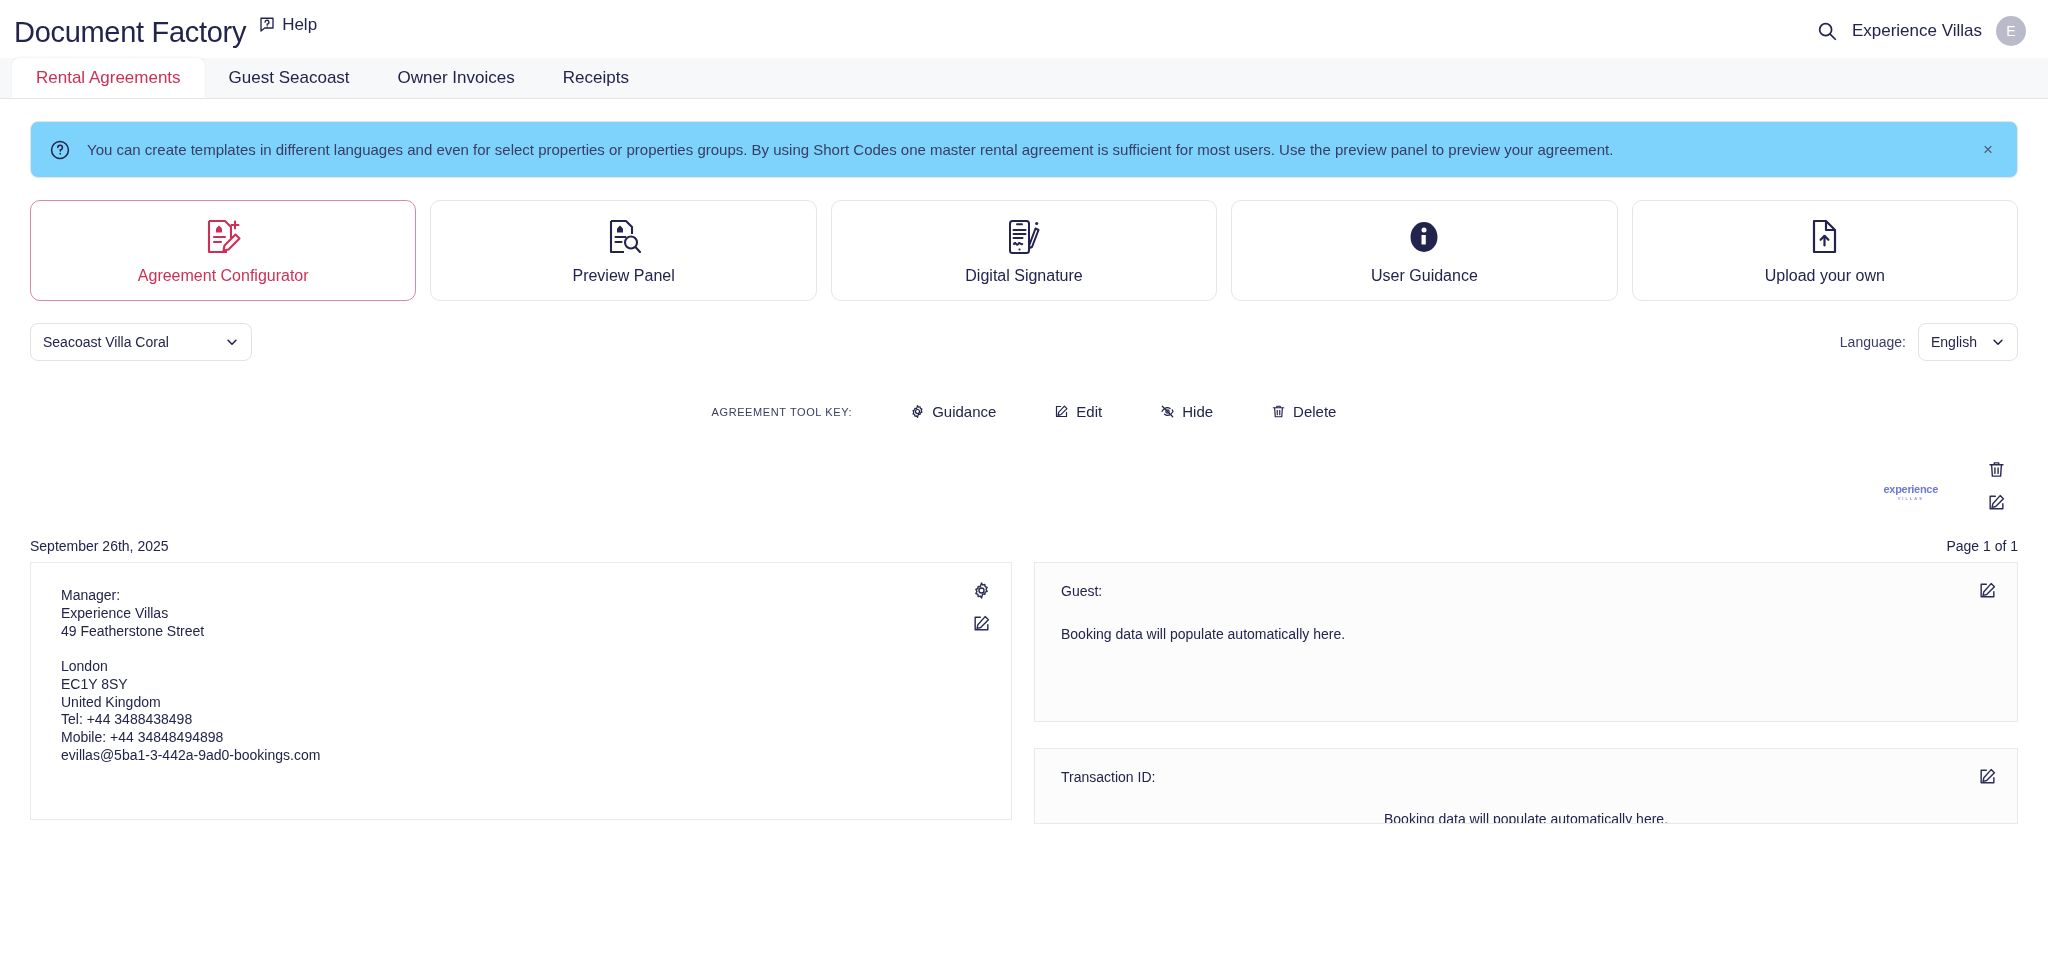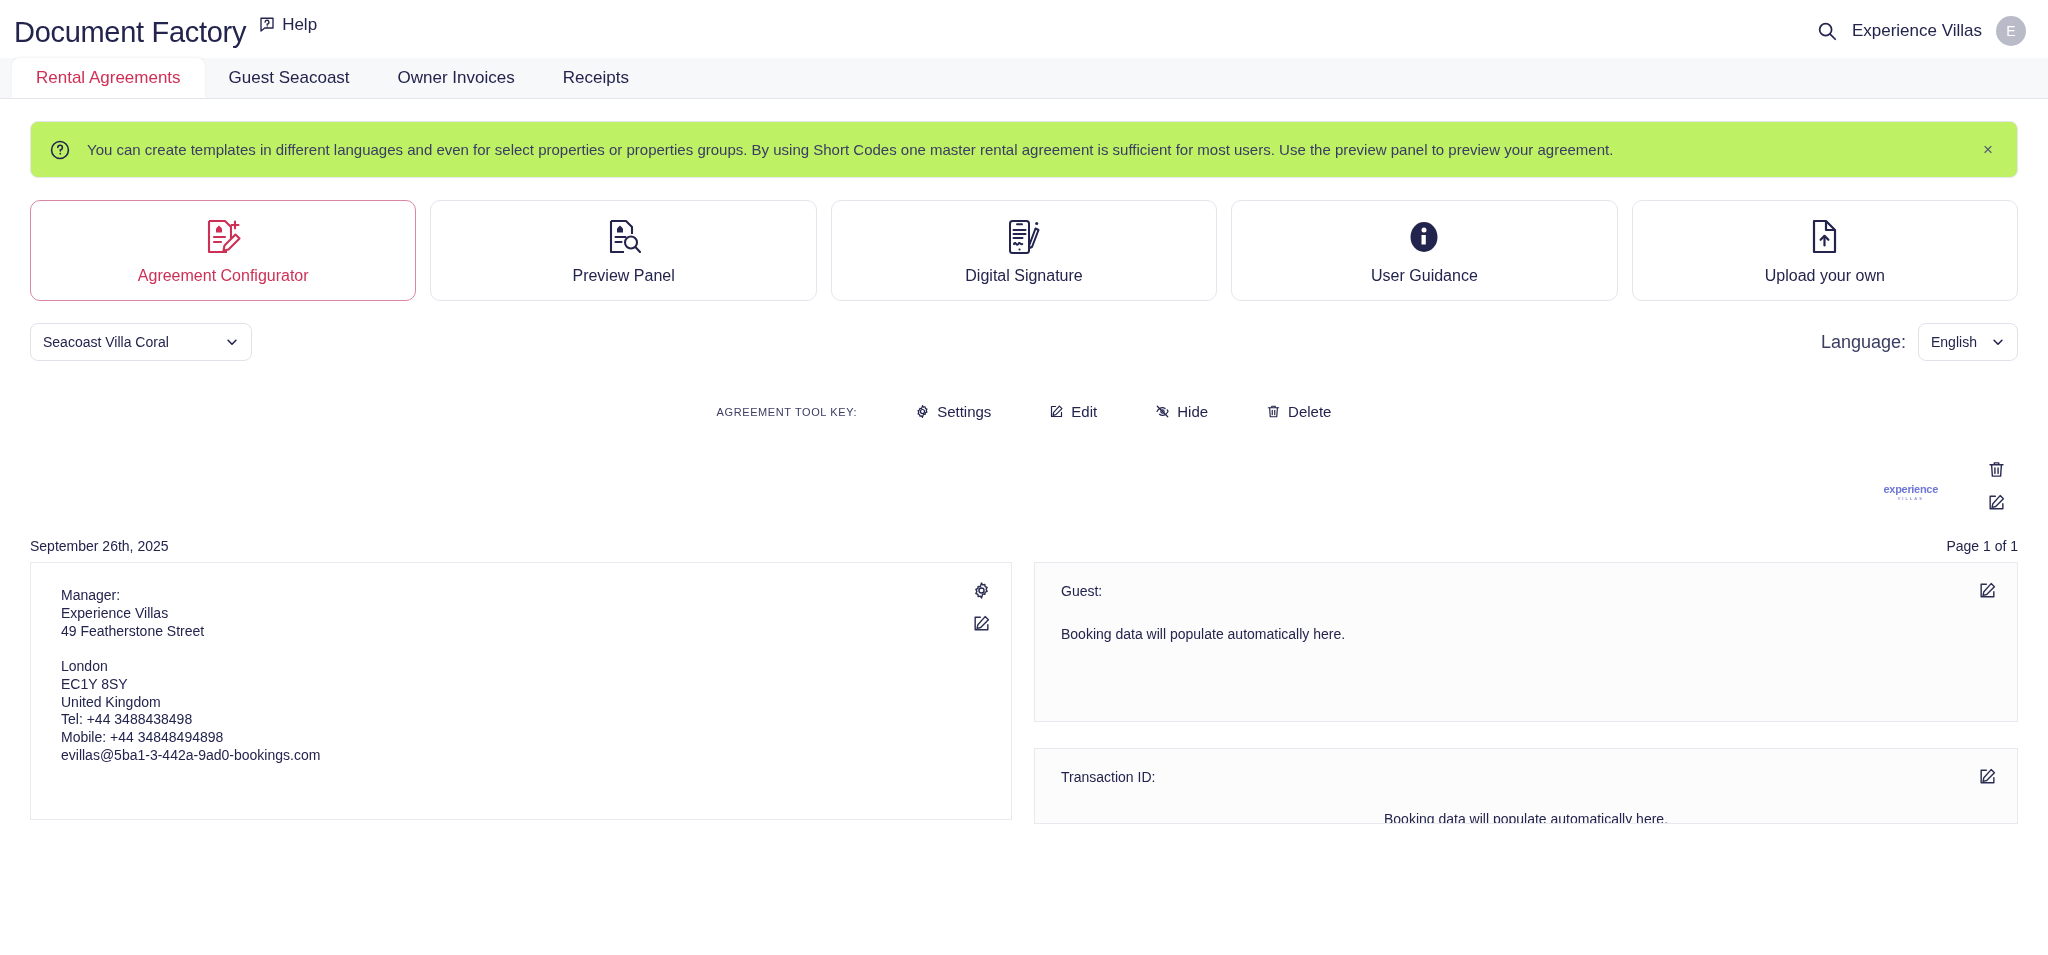--- a/index.html
+++ b/index.html
@@ -67,21 +67,21 @@
   
   .body-area { background:#fff; padding: 0 30px; }
 
   .banner {
     margin-top: 22px;
     border: 1px solid #e4e6ec;
     border-radius: 8px;
     height: 57px;
     display:flex; align-items:center;
     padding: 0 18px;
-    background:#bef264;
+    background:#7dd3fc;
   }
   .banner .qicon { width:22px; height:22px; flex:none; margin-right: 16px; }
   .banner-text { font-size:15px; color:#3a3c63; line-height:1.2; }
   .banner-close {
     margin-left:auto; font-size:17px; color:#555877; cursor:pointer;
     padding: 4px 6px; line-height: 1;
   }
 
   
   .cards { display:flex; gap:14px; margin-top: 22px; }
@@ -101,21 +101,21 @@
   
   .selrow { display:flex; align-items:center; margin-top: 22px; }
   .prop-select {
     width: 222px; height: 38px;
     border:1px solid #e0e2ea; border-radius:8px; background:#fff;
     display:flex; align-items:center; padding: 0 12px;
     font-size:14px; color:#23244d; cursor:pointer;
   }
   .prop-select .chev { margin-left:auto; }
   .lang-wrap { margin-left:auto; display:flex; align-items:center; gap:12px; }
-  .lang-label { font-size:18px; color:#3a3c63; }
+  .lang-label { font-size:14px; color:#3a3c63; }
   .lang-select {
     width: 100px; height: 38px;
     border:1px solid #e0e2ea; border-radius:8px; background:#fff;
     display:flex; align-items:center; padding: 0 12px;
     font-size:14px; color:#23244d; cursor:pointer;
   }
   .lang-select .chev { margin-left:auto; }
   .chev { width:14px; height:14px; display:block; }
 
   
@@ -320,21 +320,21 @@
     </div>
 
     <div class="toolkey">
       <span class="toolkey-label">AGREEMENT TOOL KEY:</span>
 
       <div class="toolkey-item">
         <svg class="tk-icon" viewBox="0 0 24 24" fill="none" stroke="#23244d" stroke-width="1.9">
           <circle cx="12" cy="12" r="3.2"></circle>
           <path d="M12 2.6l1.5 2.3 2.7-.5.4 2.7 2.5 1.1-1.3 2.4 1.3 2.4-2.5 1.1-.4 2.7-2.7-.5L12 21.4l-1.5-2.3-2.7.5-.4-2.7-2.5-1.1L6.2 13l-1.3-2.4 2.5-1.1.4-2.7 2.7.5z" stroke-linejoin="round"></path>
         </svg>
-        <span>Settings</span>
+        <span>Guidance</span>
       </div>
 
       <div class="toolkey-item">
         <svg class="tk-icon" viewBox="0 0 24 24" fill="none" stroke="#23244d" stroke-width="1.9">
           <path d="M20 13.5V20H4V4h6.5" stroke-linecap="round" stroke-linejoin="round"></path>
           <path d="M16.6 3.3l4.1 4.1L11 17.1l-4.6 1 1-4.6z" stroke-linejoin="round"></path>
         </svg>
         <span>Edit</span>
       </div>
 

